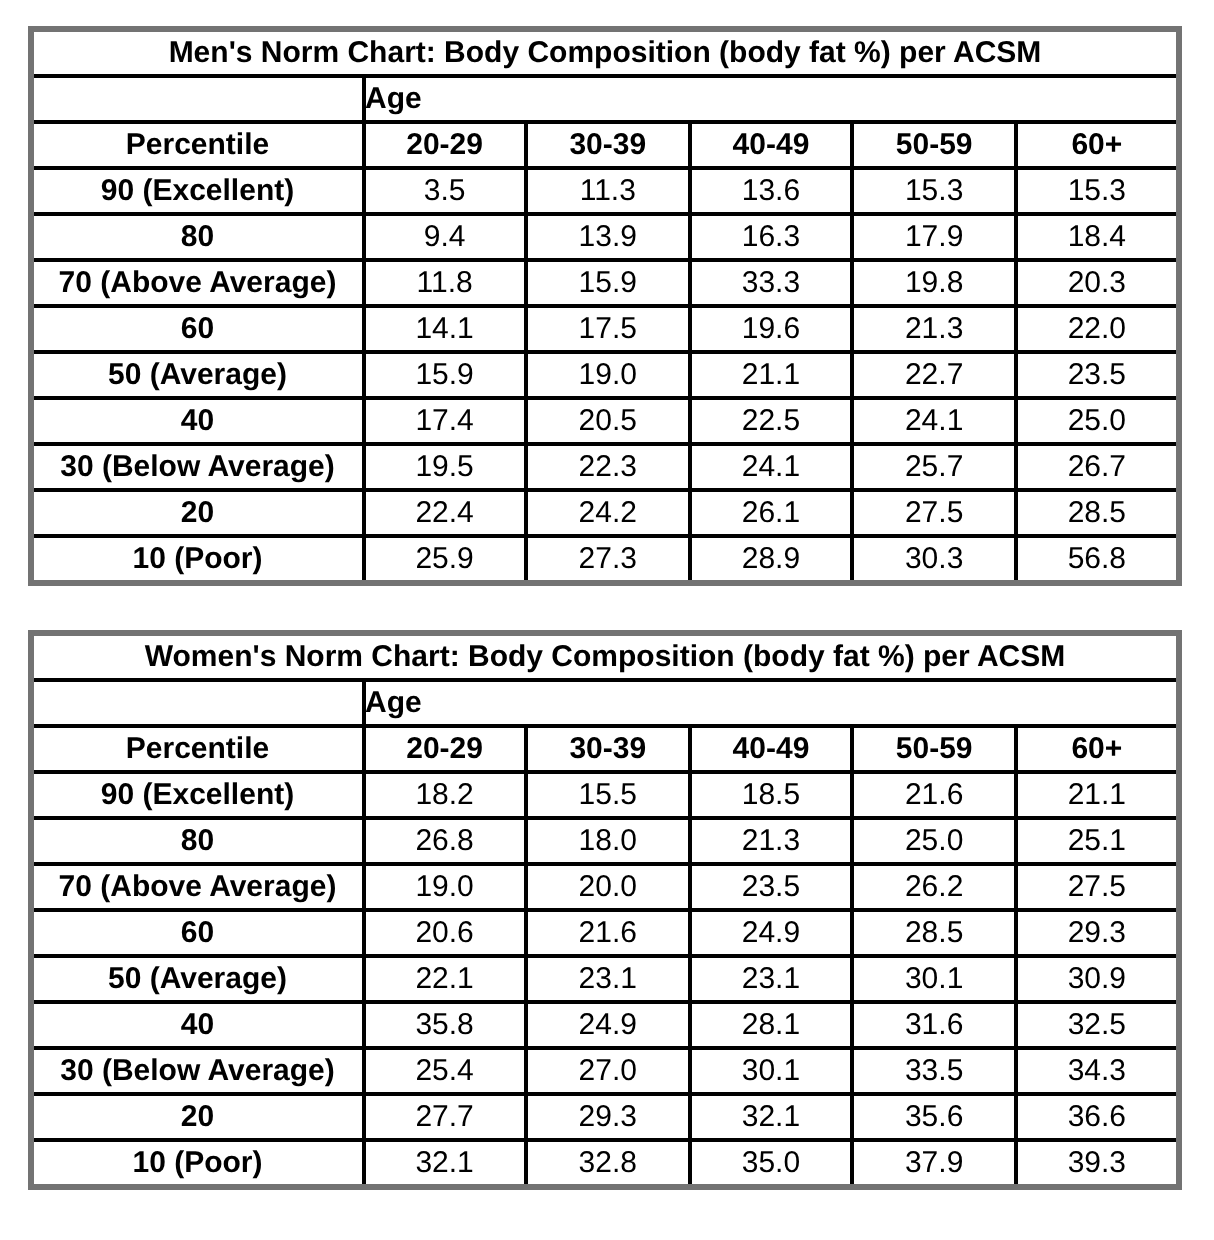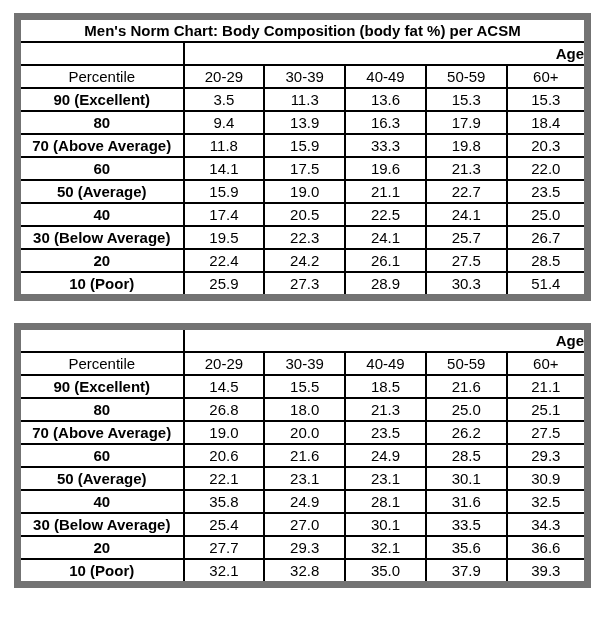--- a/index.html
+++ b/index.html
@@ -14,21 +14,21 @@
     color: #000000;
     overflow: hidden;
   }
   .page {
     padding: 13px 14px 0 14px;
   }
   table.norm-table {
     border-collapse: collapse;
     table-layout: fixed;
     width: 577px;
-    border: 7px solid #737373;
+    border: 3px solid #737373;
     background: #ffffff;
   }
   table.norm-table.first {
     margin-bottom: 22px;
   }
   col.col-label { width: 166px; }
   .norm-table th,
   .norm-table td {
     border: 2px solid #000000;
     padding: 0;
@@ -44,26 +44,26 @@
     text-align: center;
     height: 24px;
     border-bottom: 3px solid #000000;
   }
   .blank-cell {
     height: 21px;
   }
   .age-cell {
     font-weight: bold;
     font-size: 16px;
-    text-align: right;
+    text-align: left;
     height: 21px;
   }
   .percentile-cell,
   .col-header {
-    font-weight: normal;
+    font-weight: bold;
     font-size: 15.5px;
     text-align: center;
     height: 22px;
     border-bottom: 3px solid #000000;
   }
   .row-label {
     font-weight: bold;
     text-align: center;
     padding-left: 2px;
   }
@@ -163,48 +163,51 @@
           <td class="value-cell">26.1</td>
           <td class="value-cell">27.5</td>
           <td class="value-cell">28.5</td>
         </tr>
         <tr>
           <th class="row-label">10 (Poor)</th>
           <td class="value-cell">25.9</td>
           <td class="value-cell">27.3</td>
           <td class="value-cell">28.9</td>
           <td class="value-cell">30.3</td>
-          <td class="value-cell">51.4</td>
+          <td class="value-cell">56.8</td>
         </tr>
       </tbody>
   </table>
 
   <table class="norm-table">
     <colgroup>
       <col class="col-label">
       <col span="5" class="col-age">
     </colgroup>
     <thead>
       <tr>
+        <th colspan="6" class="title-cell">Women's Norm Chart: Body Composition (body fat %) per ACSM</th>
+      </tr>
+      <tr>
         <th class="blank-cell"></th>
         <th colspan="5" class="age-cell">Age</th>
       </tr>
       <tr>
         <th class="percentile-cell">Percentile</th>
         <th class="col-header">20-29</th>
         <th class="col-header">30-39</th>
         <th class="col-header">40-49</th>
         <th class="col-header">50-59</th>
         <th class="col-header">60+</th>
       </tr>
     </thead>
     <tbody>
         <tr>
           <th class="row-label">90 (Excellent)</th>
-          <td class="value-cell">14.5</td>
+          <td class="value-cell">18.2</td>
           <td class="value-cell">15.5</td>
           <td class="value-cell">18.5</td>
           <td class="value-cell">21.6</td>
           <td class="value-cell">21.1</td>
         </tr>
         <tr>
           <th class="row-label">80</th>
           <td class="value-cell">26.8</td>
           <td class="value-cell">18.0</td>
           <td class="value-cell">21.3</td>

